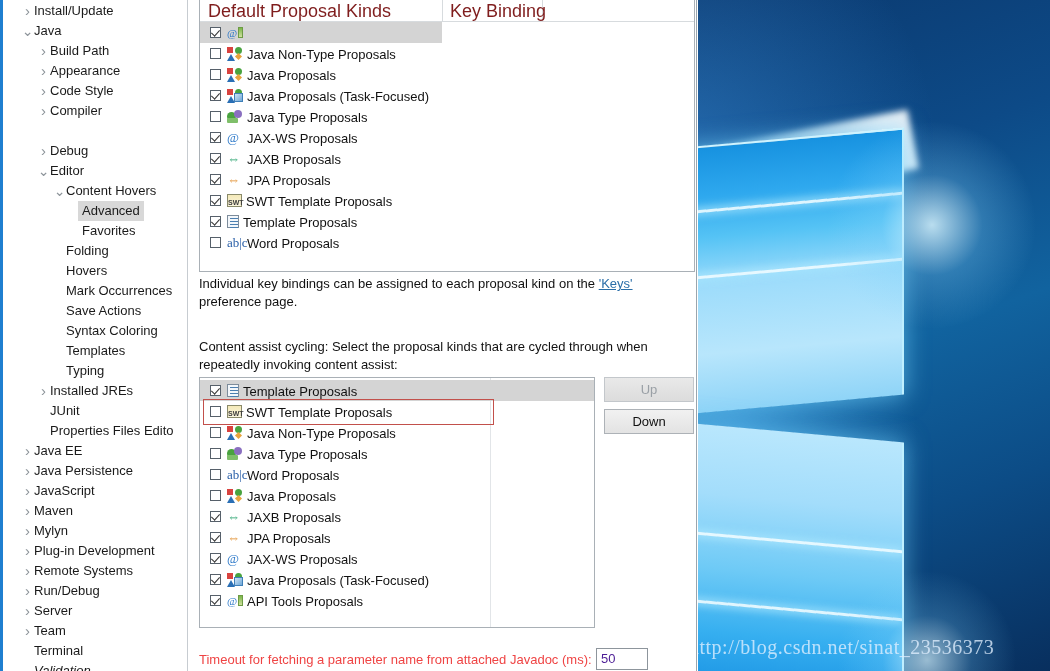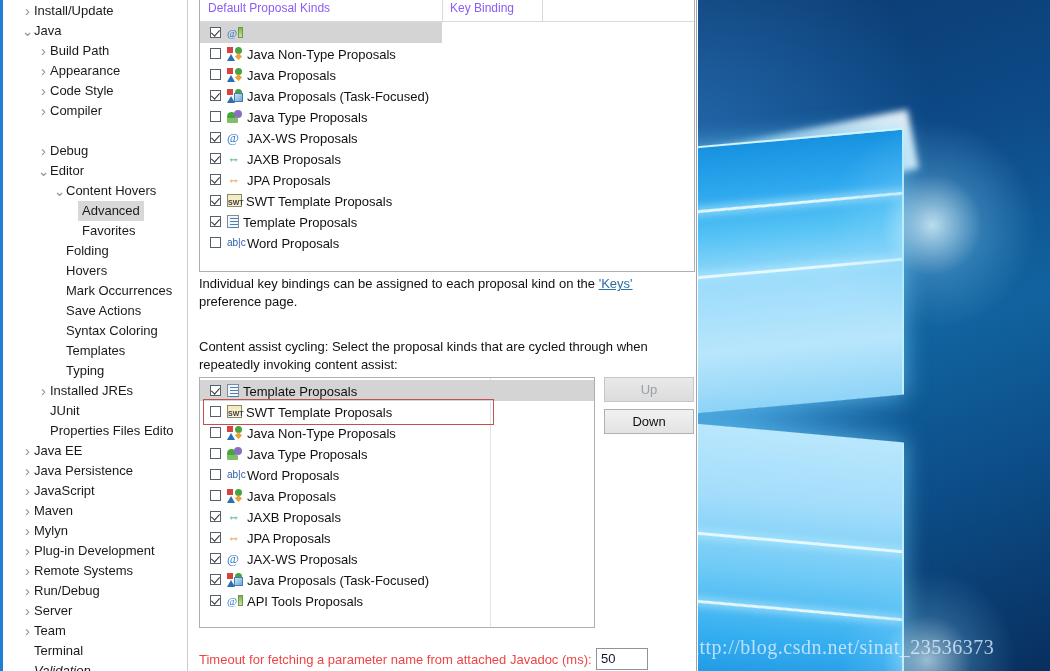--- a/index.html
+++ b/index.html
@@ -59,21 +59,21 @@
   .tnode.sel .lbl{background:#d8d8d8;padding:0 4px;margin-left:-4px;}
 
   
   #content{position:absolute;left:190px;top:0;width:505px;height:671px;}
 
   
   #kinds-table{position:absolute;left:6px;top:-20px;width:496px;height:292px;
     border:1px solid #a9b0b6;background:#fff;box-sizing:border-box;overflow:hidden;}
   #kinds-head{position:relative;height:40px;border-bottom:1px solid #d7dbde;background:#fff;}
   .col-sep{position:absolute;top:0;bottom:0;width:1px;background:#d7dbde;}
-  .hdr-cell{position:absolute;top:20px;font-size:12px;color:#8b5cf6;white-space:nowrap;}
+  .hdr-cell{position:absolute;top:20px;font-size:18px;color:#7f1d1d;white-space:nowrap;}
   #kinds-rows{position:relative;}
   .krow{height:21px;line-height:21px;position:relative;white-space:nowrap;font-size:13px;color:#111;}
   .krow.sel{background:#d4d4d4;}
   .krow.sel .krow-fill{position:absolute;left:0;top:0;height:21px;width:242px;background:#d4d4d4;}
   .cb{display:inline-block;width:11px;height:11px;border:1px solid #56606a;background:#fff;
     vertical-align:middle;margin:0 6px 2px 10px;position:relative;box-sizing:border-box;}
   .cb.on::after{content:"";position:absolute;left:2px;top:0px;width:4px;height:7px;
     border:solid #333;border-width:0 1.6px 1.6px 0;transform:rotate(42deg);}
   .ico{display:inline-block;width:16px;height:14px;vertical-align:middle;margin:0 4px 2px 0;
     position:relative;}
@@ -95,21 +95,21 @@
   .cir-pur{left:7px;top:0px;width:8px;height:8px;border-radius:50%;background:#8a6fc0;}
   .base-grn{left:0px;top:8px;width:11px;height:5px;background:#7fbf6a;border-radius:1px;}
   .ic-arrows{color:#21a06a;font-size:13px;line-height:14px;letter-spacing:-2px;}
   .ic-arrows.jpa{color:#e08c2a;}
   .ic-swt{font-size:7px;line-height:9px;color:#3a3a3a;font-weight:bold;text-align:center;
     border:1px solid #8a8a6a;background:linear-gradient(180deg,#f4e9b8 0%,#fbf6df 100%);
     width:15px;height:13px;box-sizing:border-box;padding-top:3px;}
   .ic-tpl{width:12px;height:13px;border:1px solid #7d8c9b;background:#f3f7fb;box-sizing:border-box;}
   .ic-tpl::before{content:"";position:absolute;left:2px;top:2px;width:8px;height:1px;
     box-shadow:0 0 0 0 #4c7fb0,0 3px 0 0 #4c7fb0,0 6px 0 0 #4c7fb0,0 9px 0 0 #4c7fb0;background:#4c7fb0;}
-  .ic-abc{font-size:10px;line-height:14px;color:#2a5fa8;font-family:Liberation Sans, sans-serif;}
+  .ic-abc{font-size:13px;line-height:14px;color:#2a5fa8;font-family:Liberation Serif, serif;}
 
   
   .para{position:absolute;font-size:13px;color:#111;line-height:18px;}
   .lnk{color:#2a6ea8;text-decoration:underline;}
 
   
   #cycle-table{position:absolute;left:6px;top:377px;width:396px;height:251px;
     border:1px solid #a9b0b6;background:#fff;box-sizing:border-box;overflow:hidden;}
   #cycle-rows{position:relative;padding-top:2px;}
   #cycle-sep{position:absolute;top:0;bottom:0;left:290px;width:1px;background:#e2e5e8;}
@@ -120,21 +120,21 @@
   .btn{position:absolute;width:90px;height:25px;box-sizing:border-box;
     font-size:13px;text-align:center;line-height:23px;border:1px solid #adb2b7;
     background:linear-gradient(180deg,#f1f1f1 0%,#e3e3e3 100%);color:#111;}
   .btn.disabled{color:#9aa0a6;background:linear-gradient(180deg,#e9e9e9 0%,#dcdcdc 100%);border-color:#c3c7cb;}
 
   
   #timeout-row{position:absolute;left:0px;top:652px;width:505px;height:22px;}
   #timeout-label{position:absolute;left:6px;top:0px;font-size:13px;color:#ef4444;white-space:nowrap;}
   #timeout-input{position:absolute;left:403px;top:-4px;width:52px;height:22px;
     border:1px solid #8d959c;background:#fff;box-sizing:border-box;font-size:13px;
-    line-height:20px;padding-left:4px;color:#0f172a;}
+    line-height:20px;padding-left:4px;color:#4c1d95;}
 </style>
 </head>
 <body>
 
 <div id="desktop">
   <div id="ray"></div>
   <div class="win-quad" id="q-top">
     <div class="stripe" style="top:62px;"></div>
     <div class="stripe" style="top:128px;"></div>
   </div>

